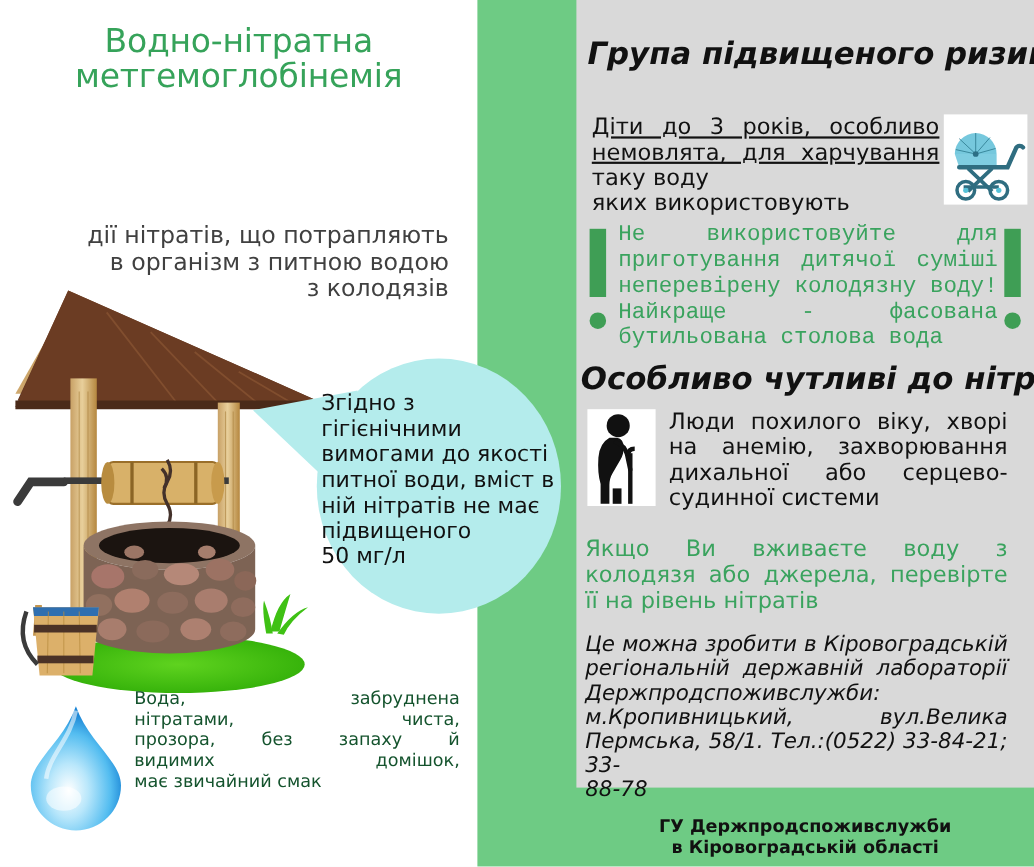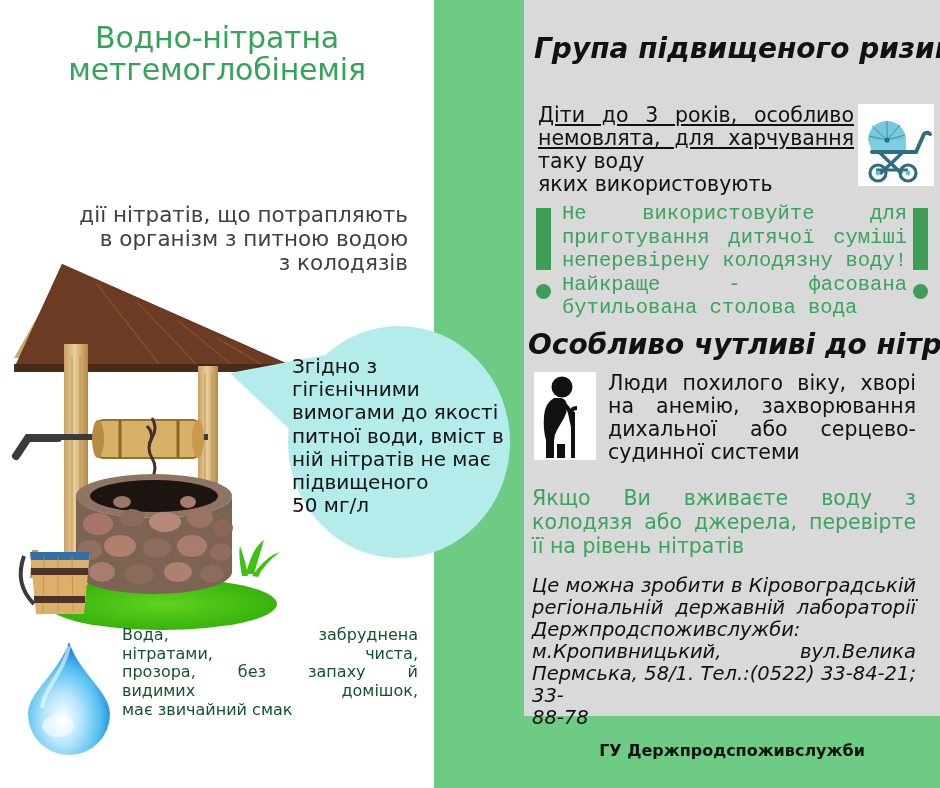--- a/index.html
+++ b/index.html
@@ -536,15 +536,16 @@
     <div class="j">Це можна зробити в Кіровоградській</div>
     <div class="j">регіональній державній лабораторії</div>
     <div>Держпродспоживслужби:</div>
     <div class="j">м.Кропивницький, вул.Велика</div>
     <div class="j">Пермська, 58/1. Тел.:(0522) 33-84-21; 33-</div>
     <div>88-78</div>
   </div>
 
   <div id="footer">
     <div>ГУ Держпродспоживслужби</div>
+    <div>в Кіровоградській області</div>
   </div>
 
 </div>
 
 </body></html>

